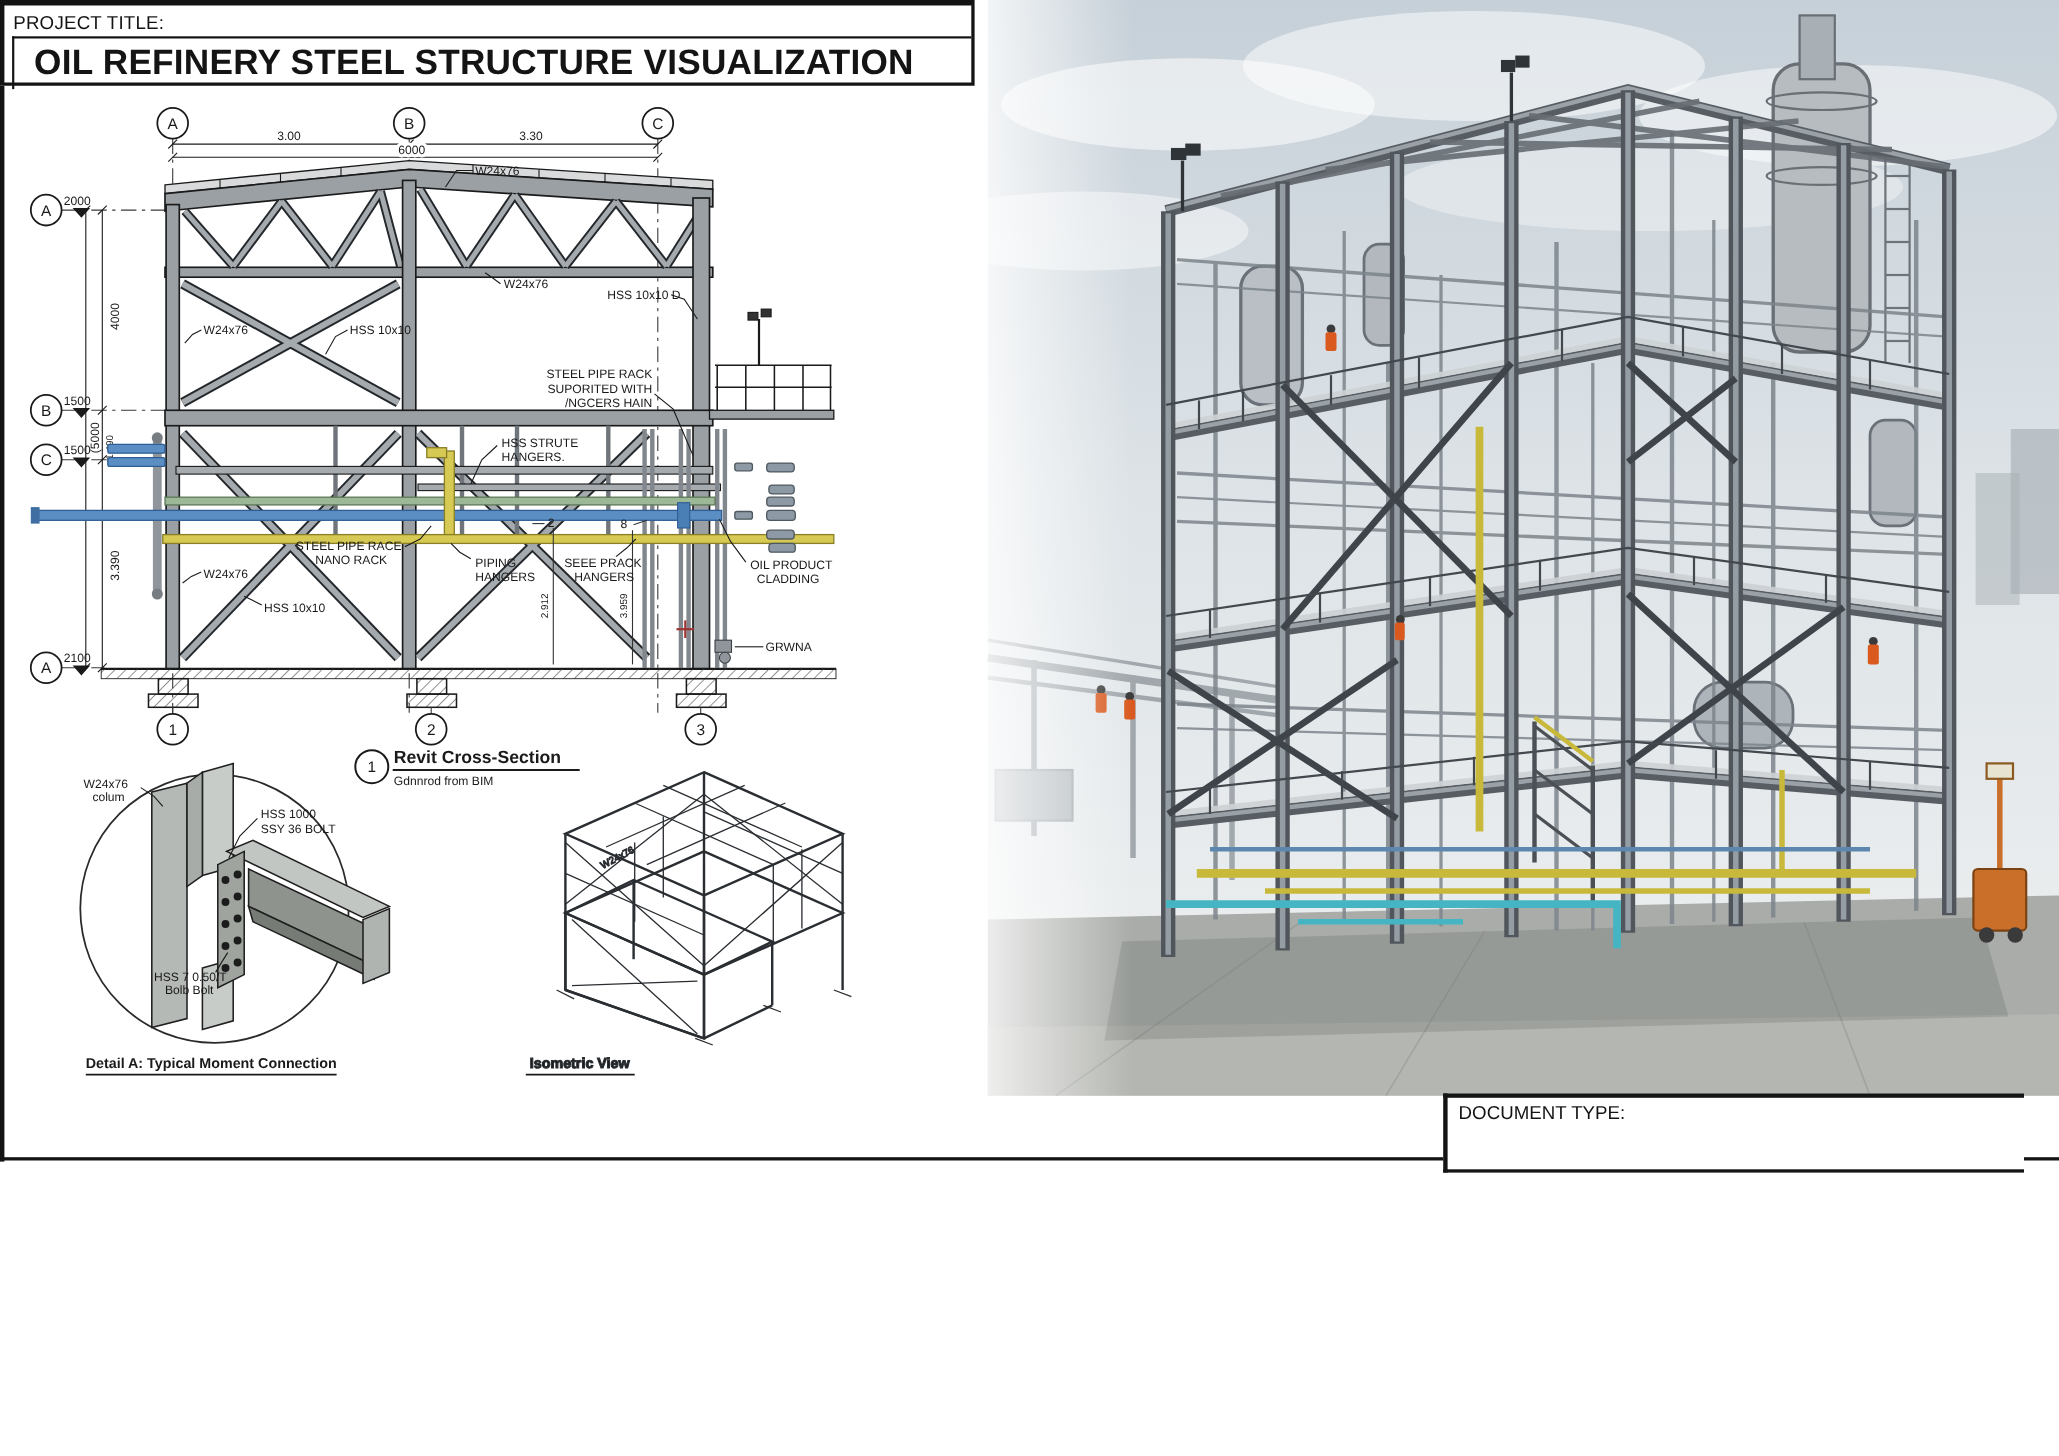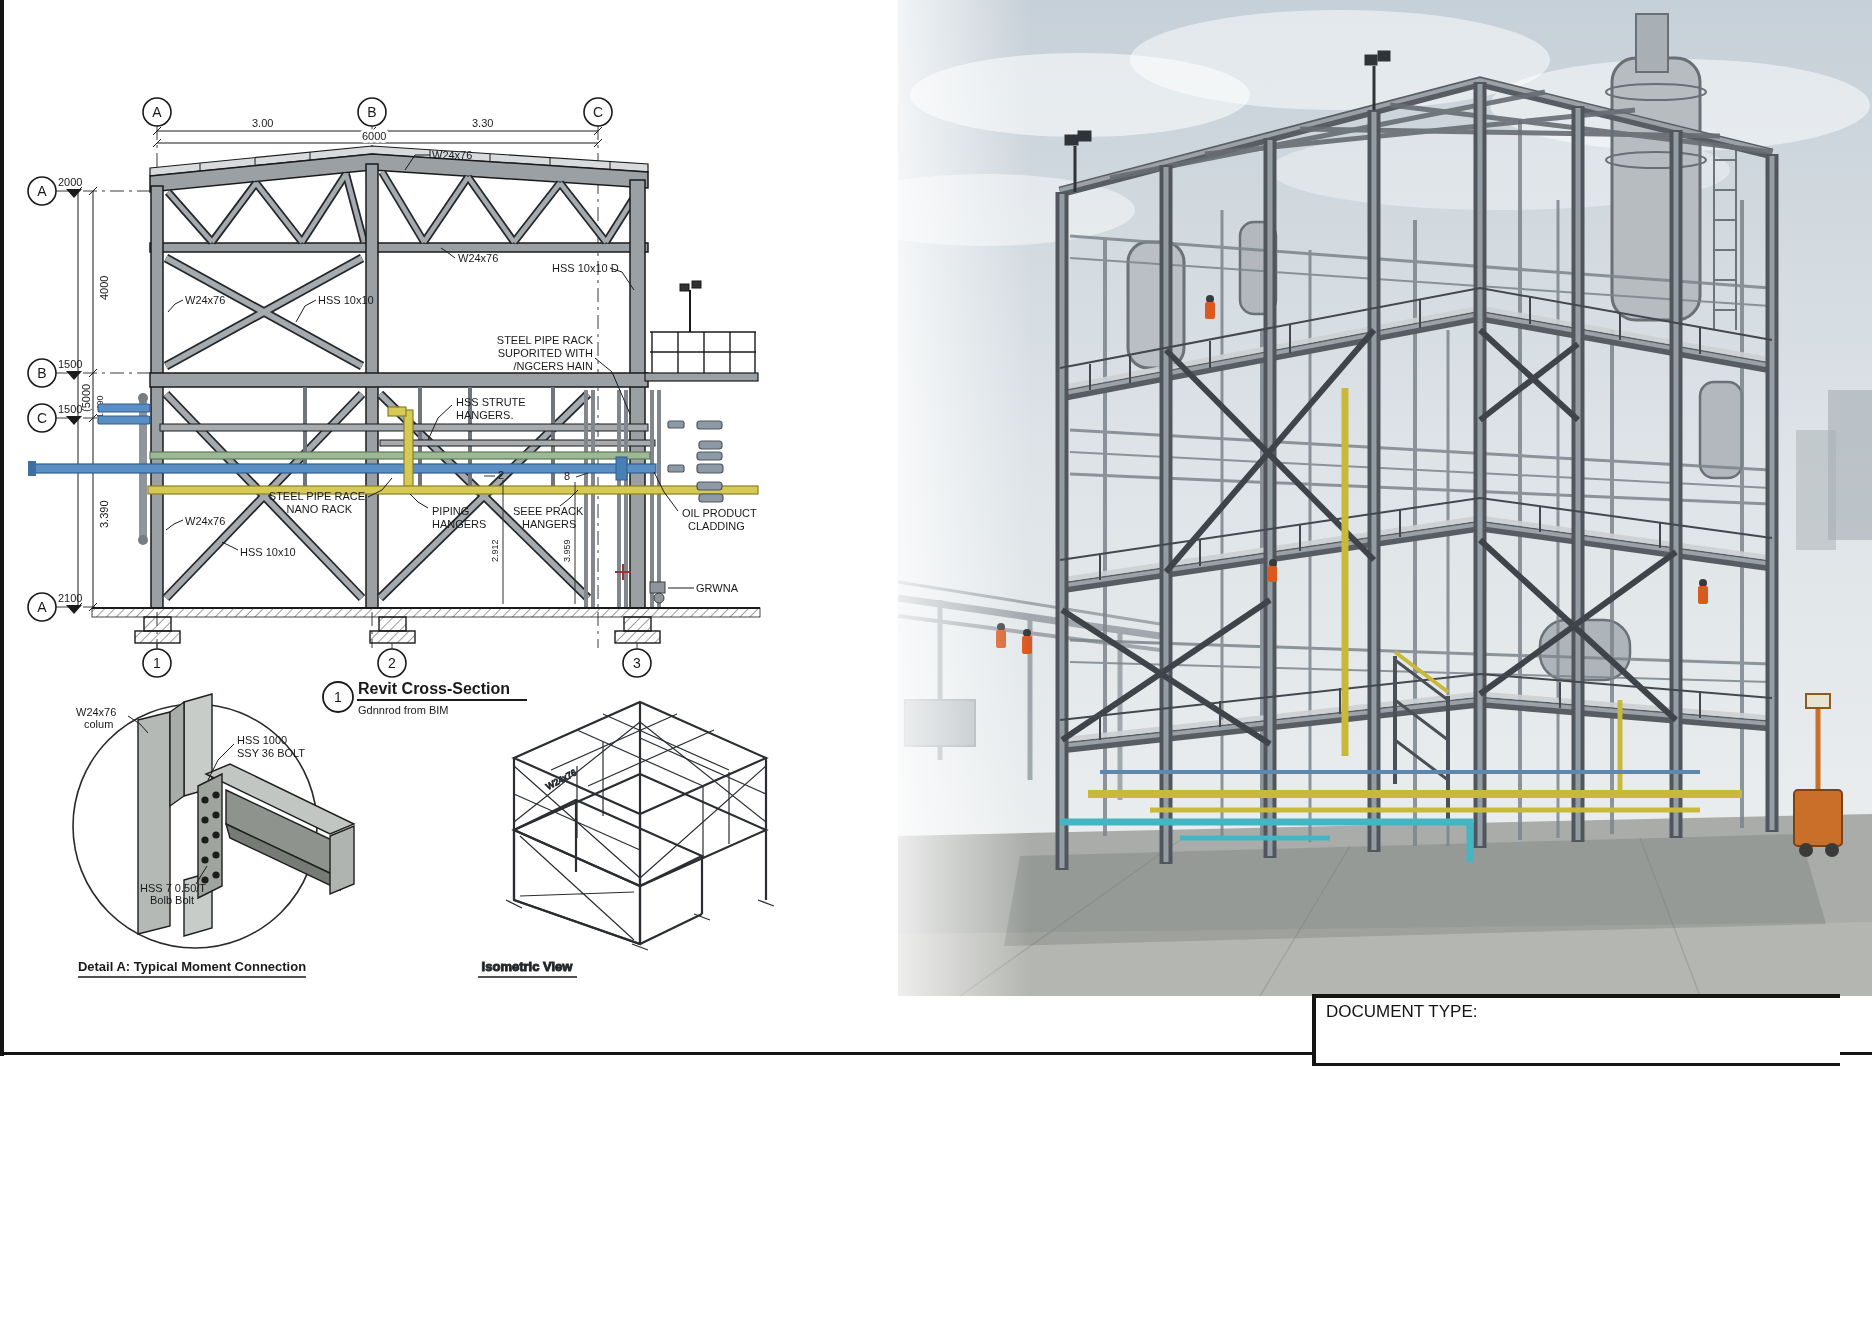--- a/index.html
+++ b/index.html
@@ -649,20 +649,26 @@
       <path d="M520,836 L634,940 M634,892 L520,896"></path>
 
       <path d="M506,900 L522,908 M632,944 L648,950 M758,900 L774,906 M694,914 L710,920"></path>
     </g>
     <text class="dimsmall" transform="translate(548,790) rotate(-28)">W24x76</text>
     <text class="cap" x="527" y="971" text-anchor="middle">Isometric View</text>
     <line x1="478" y1="977" x2="577" y2="977" stroke="#1a1a1a" stroke-width="1.6"></line>
   </g>
 </svg>
 
+  <div id="title-block" class="hdr-box">
+    <div class="small-label">PROJECT TITLE:</div>
+    <div class="big-box">
+      <span class="big-title">OIL REFINERY STEEL STRUCTURE VISUALIZATION</span>
+    </div>
+  </div>
 
   <div id="doc-block" class="hdr-box">
     <div class="small-label">DOCUMENT TYPE:</div>
   </div>
 
   <div id="frame-left" class="sheet-line"></div>
   <div id="frame-bottom" class="sheet-line"></div>
 </div>
 
 </body></html>

